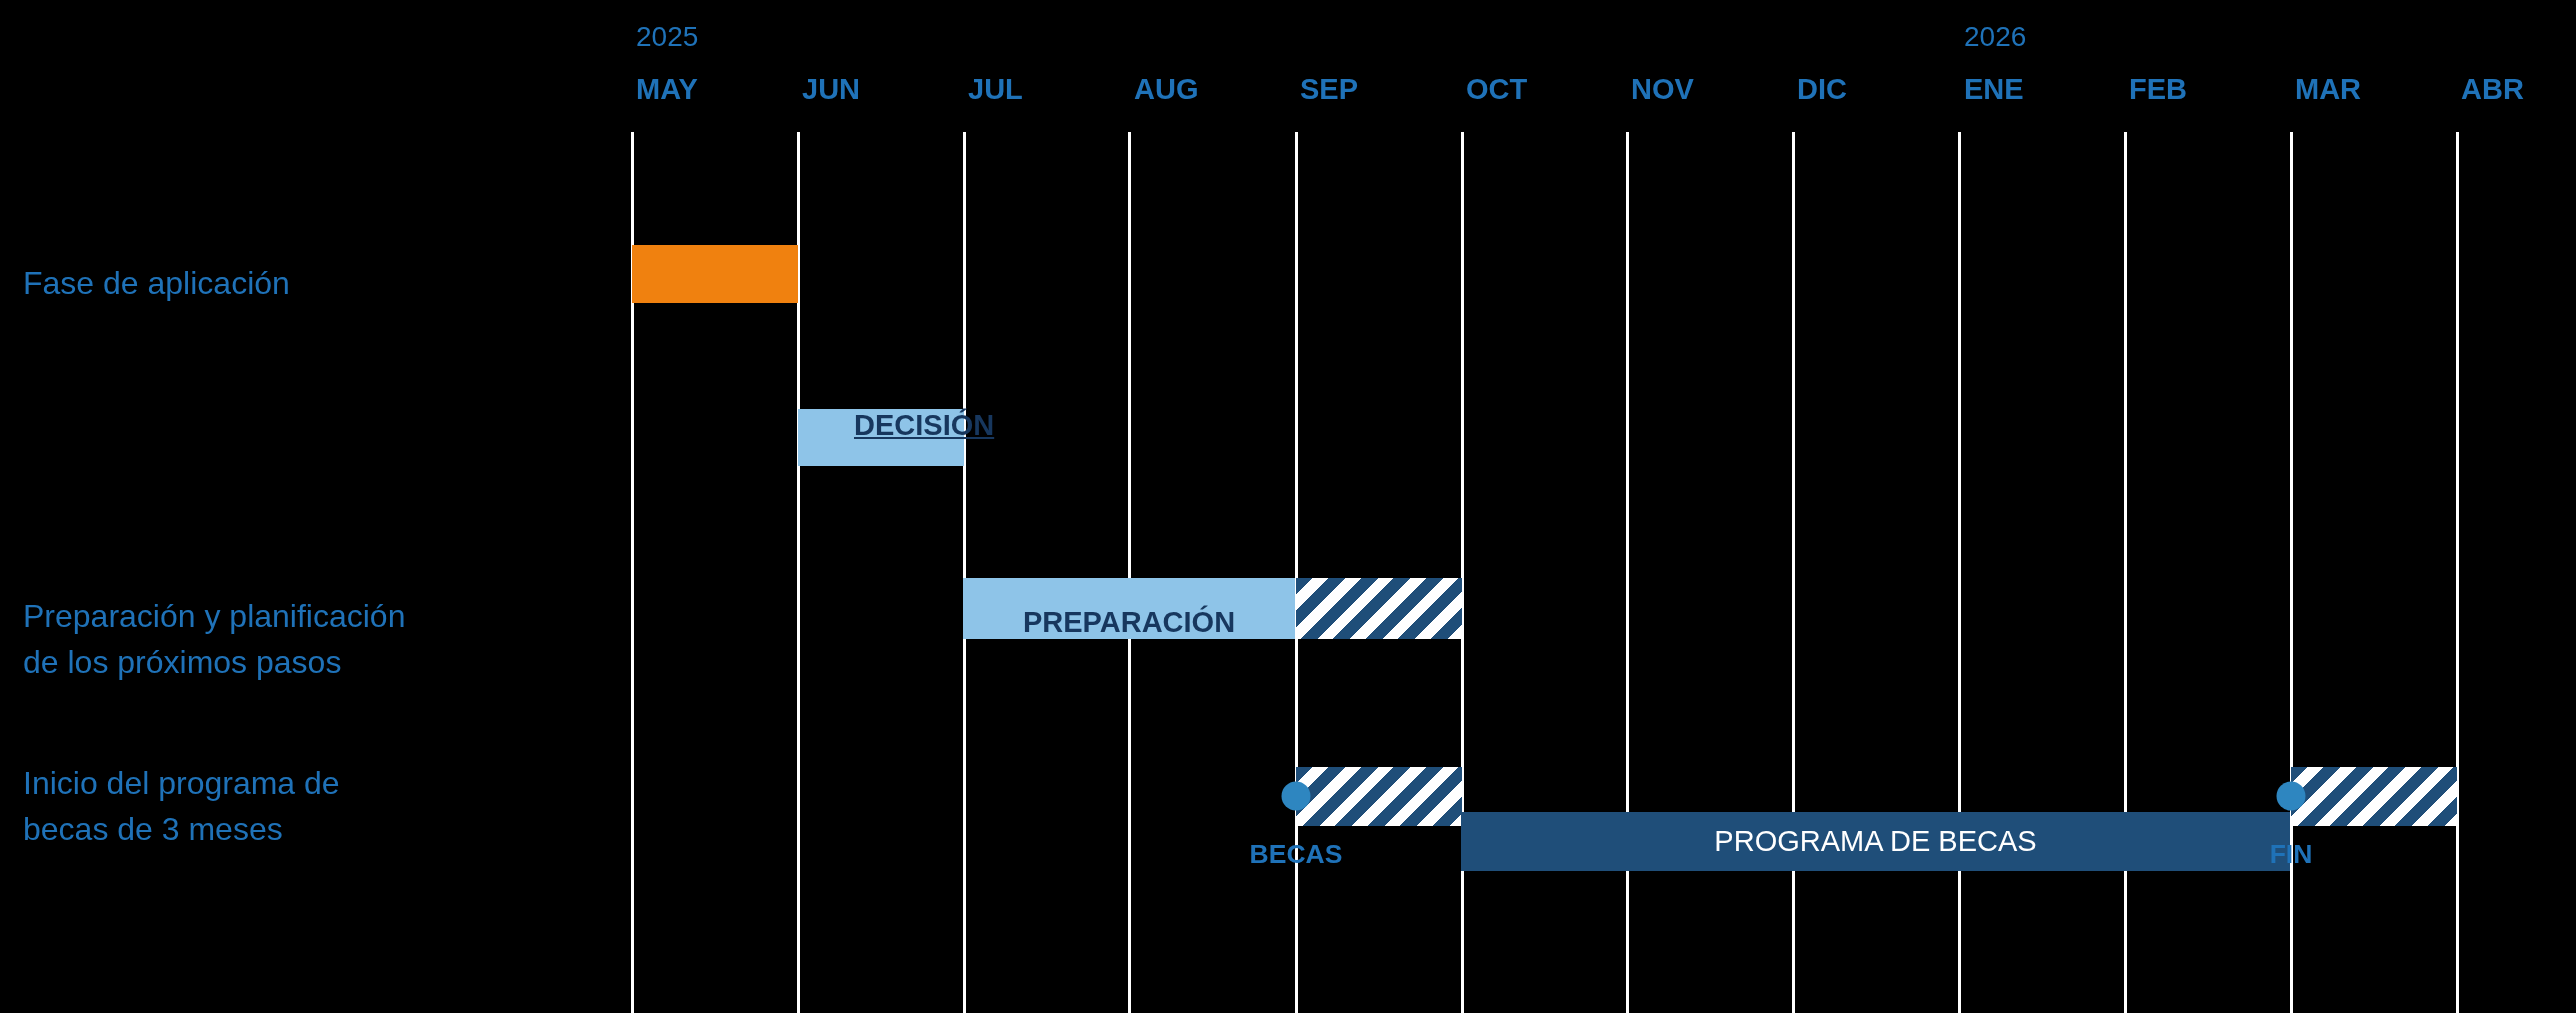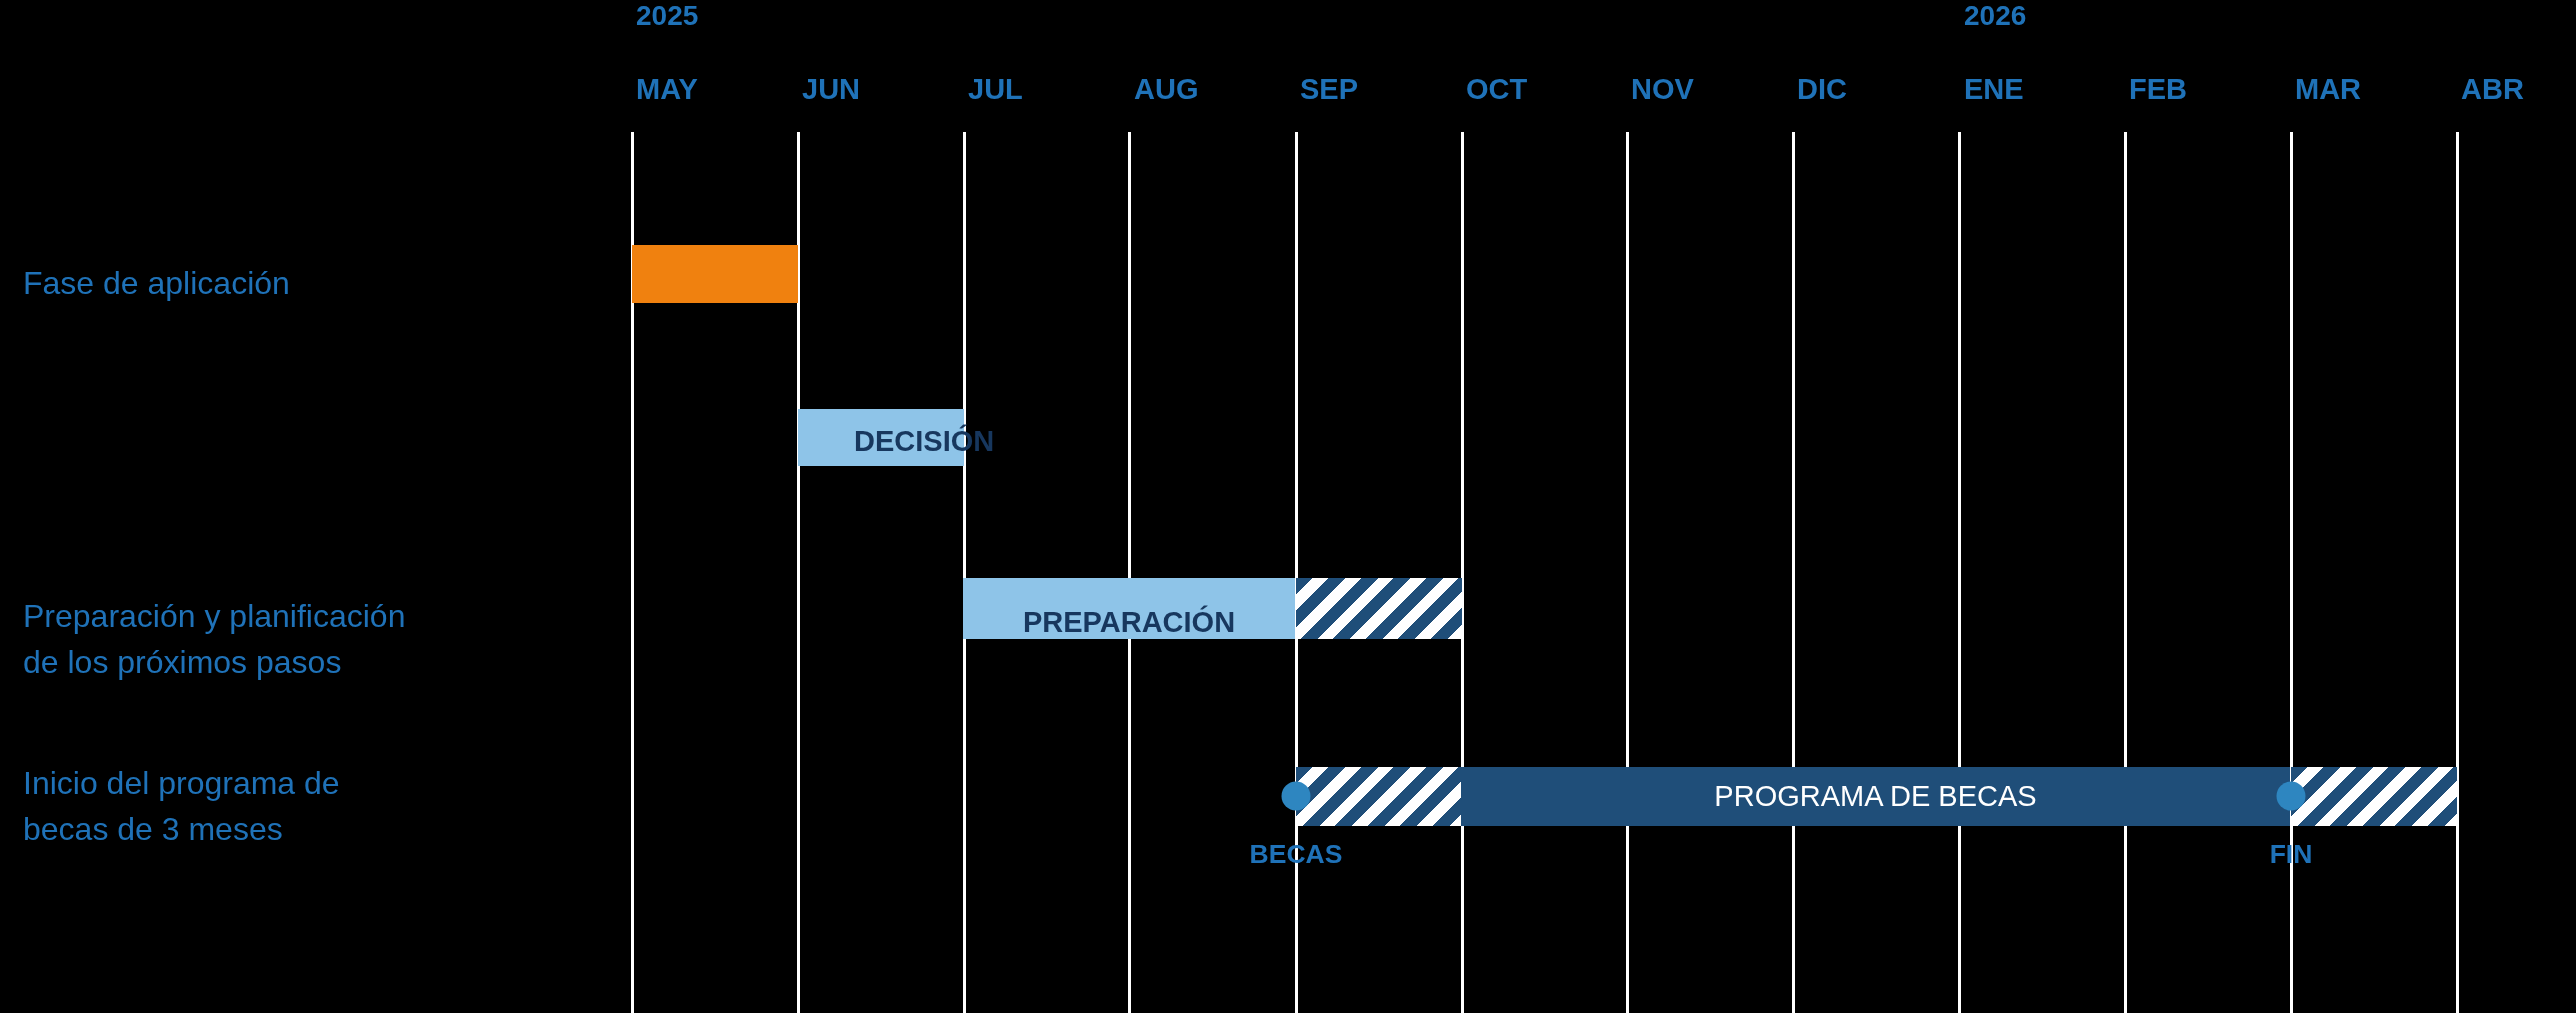--- a/index.html
+++ b/index.html
@@ -17,23 +17,23 @@
   }
   .gridline {
     position: absolute;
     top: 132px;
     width: 2.6px;
     height: 882px;
     background: var(--c-gridline, #fff);
   }
   .year-label {
     position: absolute;
-    top: 0;
+    top: 21px;
     font-size: 28px;
-    font-weight: 700;
+    font-weight: 400;
     color: var(--c-text_blue, #1F72B8);
     white-space: nowrap;
   }
   .month-label {
     position: absolute;
     top: 73px;
     font-size: 29px;
     font-weight: 700;
     color: var(--c-text_blue, #1F72B8);
     white-space: nowrap;
@@ -47,21 +47,21 @@
     color: var(--c-text_blue, #1F72B8);
     white-space: nowrap;
   }
   .bar {
     position: absolute;
     display: flex;
     align-items: center;
   }
   .bar.orange { background: var(--c-orange, #F0810F); }
   .bar.lightblue { background: var(--c-light_blue, #8EC4E8); align-items: flex-end; }
-  .bar.navy { background: var(--c-navy, #1F4E79); justify-content: center; }
+  .bar.navy { background: var(--c-navy, #1F4E79); justify-content: center; margin-top: 45px; }
   .bar.hatch {
     background: repeating-linear-gradient(
       135deg,
       var(--c-navy, #1F4E79) 0px,
       var(--c-navy, #1F4E79) 12px,
       #ffffff 12px,
       #ffffff 23px
     );
   }
   .bar-text {
@@ -141,21 +141,21 @@
     <div>de los próximos pasos</div>
   </div>
   <div class="row-label" style="top:760px">
     <div>Inicio del programa de</div>
     <div>becas de 3 meses</div>
   </div>
 
   <div class="bar orange" style="left:632px; top:245px; width:166px; height:58px;"></div>
 
   <div class="bar lightblue" style="left:798px; top:409px; width:166px; height:57px;"></div>
-  <div class="bar-text" style="left:854px; top:409px; height:65px;">DECISIÓN</div>
+  <div class="bar-text" style="left:854px; top:393px; height:65px;text-decoration:underline;">DECISIÓN</div>
 
   <div class="bar lightblue" style="left:963px; top:578px; width:332px; height:61px; justify-content:center;">
     <span class="bar-text centered">PREPARACIÓN</span>
   </div>
   <div class="bar hatch" style="left:1296px; top:578px; width:166px; height:61px;"></div>
 
   <div class="bar hatch" style="left:1296px; top:767px; width:166px; height:59px;"></div>
   <div class="bar navy" style="left:1461px; top:767px; width:829px; height:59px;">
     <span class="navy-bar-text">PROGRAMA DE BECAS</span>
   </div>

